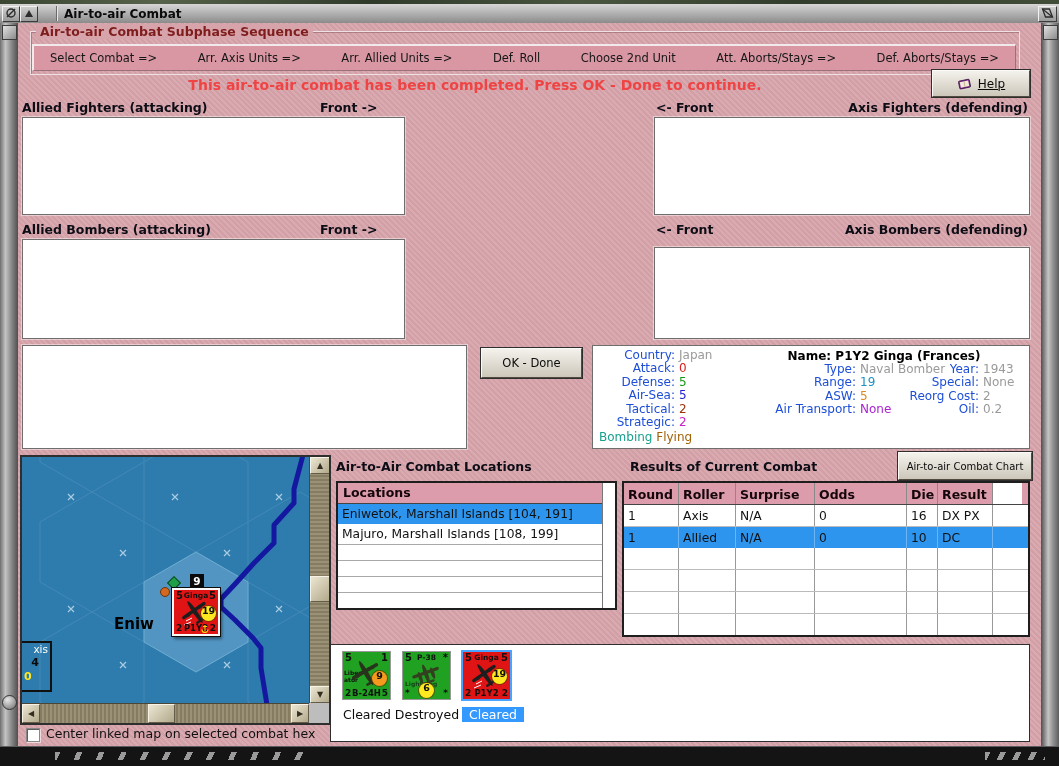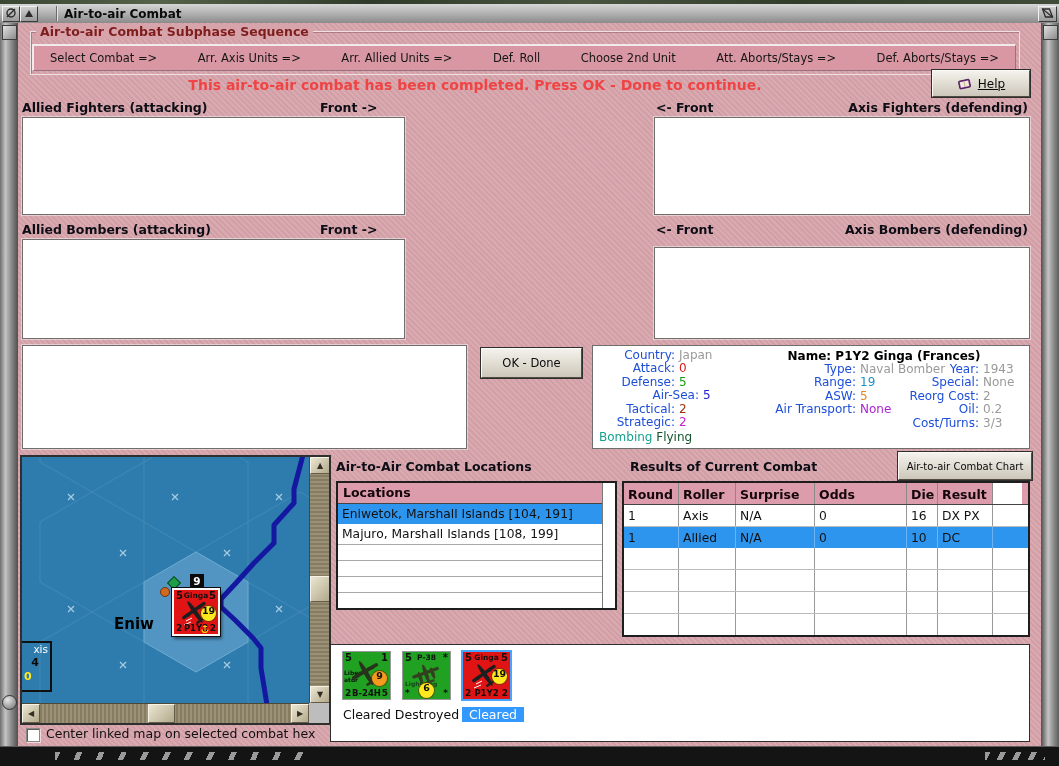--- a/index.html
+++ b/index.html
@@ -133,36 +133,36 @@
           <span class="dtv gray">Japan</span>
         </div>
       <div class="dtrow" style="grid-template-columns:82px 1fr;">
           <span class="dtl">Attack:</span>
           <span class="dtv" style="color:#d91e1e;">0</span>
         </div>
       <div class="dtrow" style="grid-template-columns:82px 1fr;">
           <span class="dtl">Defense:</span>
           <span class="dtv" style="color:#179917;">5</span>
         </div>
-      <div class="dtrow" style="grid-template-columns:82px 1fr;padding-left:24px;">
+      <div class="dtrow" style="grid-template-columns:82px 1fr;">
           <span class="dtl">Air-Sea:</span>
           <span class="dtv" style="color:#2222cf;">5</span>
         </div>
       <div class="dtrow" style="grid-template-columns:82px 1fr;">
           <span class="dtl">Tactical:</span>
           <span class="dtv" style="color:#9c3008;">2</span>
         </div>
       <div class="dtrow" style="grid-template-columns:82px 1fr;">
           <span class="dtl">Strategic:</span>
           <span class="dtv" style="color:#c623c6;">2</span>
         </div>
     </div>
     <div class="abs" style="left:6px;top:84px;font-size:12px;white-space:nowrap;">
       <span style="color:#18a08c;">Bombing</span>
-      <span style="color:#14532d;">Flying</span>
+      <span style="color:#a16207;">Flying</span>
     </div>
 
     <div class="abs" style="left:150px;top:3px;width:282px;">
       <div style="text-align:center;font-size:12px;font-weight:bold;white-space:nowrap;">
         <span>Name:</span>
         <span>P1Y2 Ginga (Frances)</span>
       </div>
       <div class="dtrow">
           <span class="dtl">Type:</span>
           <span class="dtv gray">Naval Bomber</span>
@@ -179,26 +179,20 @@
           <span class="dtl">ASW:</span>
           <span class="dtv" style="color:#e0881c;">5</span>
           <span class="dtl">Reorg Cost:</span>
           <span class="dtv gray">2</span>
         </div>
       <div class="dtrow">
           <span class="dtl">Air Transport:</span>
           <span class="dtv" style="color:#ab22d4;">None</span>
           <span class="dtl">Oil:</span>
           <span class="dtv gray">0.2</span>
-        </div>
-      <div class="dtrow">
-          <span class="dtl"></span>
-          <span class="dtv"></span>
-          <span class="dtl">Cost/Turns:</span>
-          <span class="dtv gray">3/3</span>
         </div>
     </div>
   </div>
 
   <div class="abs" style="left:20px;top:455px;width:307px;height:266px;border:2px solid #2f2f2f;overflow:hidden;background:#2e7cad;">
     <svg width="287" height="246" viewBox="0 0 287 246" style="position:absolute;left:0;top:0;">
       <rect x="0" y="0" width="287" height="246" fill="#2e7cad"></rect>
 
       <g fill="none" stroke="#4a8cba" stroke-width="1" opacity="0.75">
         <polygon points="174,95 226,125 226,185 174,215 122,185 122,125"></polygon>

